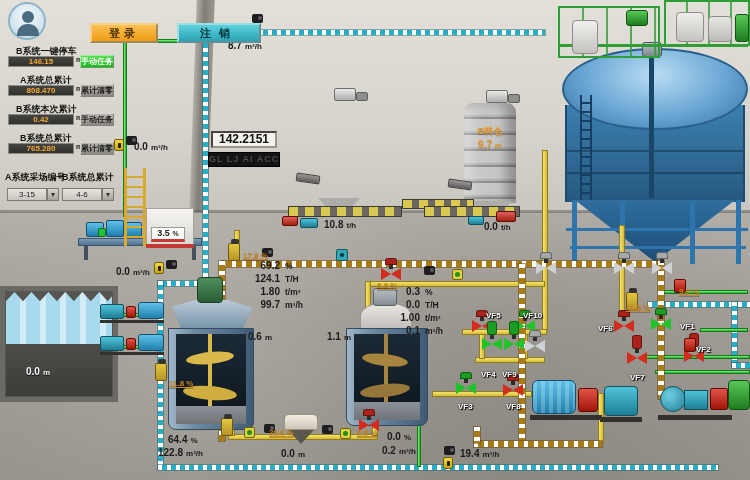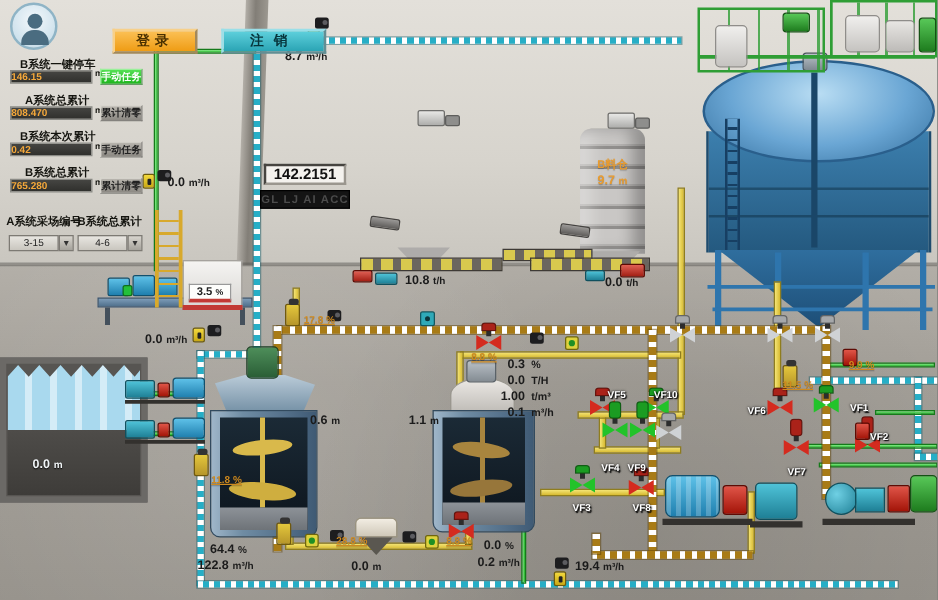--- a/index.html
+++ b/index.html
@@ -32,21 +32,21 @@
     background:radial-gradient(circle at 50% 35%,#f3f8fb,#bfd8e6);border:2px solid #8fb4c6;z-index:6;}
   .avatar .head{position:absolute;left:12px;top:7px;width:12px;height:12px;border-radius:50%;background:#4a6c80;}
   .avatar .bodyp{position:absolute;left:7px;top:20px;width:22px;height:12px;border-radius:10px 10px 0 0;background:#4a6c80;}
   .btn-login{left:90px;top:23px;width:68px;height:20px;background:linear-gradient(#fbc055,#ef9c14);
     border:2px outset #f7d08a;color:#4a3000;font-weight:bold;font-size:11px;text-align:center;line-height:16px;letter-spacing:4px;z-index:6;cursor:pointer;}
   .btn-logout{left:177px;top:23px;width:84px;height:20px;background:linear-gradient(#5ed0dc,#2aa4b4);
     border:2px outset #9adfe8;color:#06333a;font-weight:bold;font-size:11px;text-align:center;line-height:16px;letter-spacing:8px;z-index:6;cursor:pointer;}
   
   .fld-label{font-weight:bold;font-size:9px;color:#14140f;z-index:6;white-space:nowrap;}
   .fld-box{width:66px;height:11px;background:linear-gradient(#454542,#30302d);border:1px solid #8a8a85;
-    color:#f5a83a;font-weight:bold;font-size:8px;text-align:left;line-height:9px;z-index:6;}
+    color:#f5a83a;font-weight:bold;font-size:8px;text-align:center;line-height:9px;z-index:6;}
   .fld-unit{font-size:7px;color:#14140f;font-weight:bold;z-index:6;}
   .fld-btn{width:34px;height:13px;font-size:8px;font-weight:bold;text-align:center;line-height:11px;z-index:6;cursor:pointer;
     background:linear-gradient(#b8b5ae,#8c8983);border:1px outset #d8d5ce;color:#222;white-space:nowrap;}
   .fld-btn.green{background:linear-gradient(#54e054,#1db51d);border:1px outset #9af09a;color:#fff;}
   .sel-box{width:40px;height:13px;background:linear-gradient(#e8e6e1,#c9c6bf);border:1px solid #7d7a74;
     font-size:8px;color:#222;text-align:center;line-height:12px;z-index:6;cursor:pointer;}
   .sel-arrow{width:12px;height:13px;background:linear-gradient(#d8d5ce,#a5a29b);border:1px solid #7d7a74;
     font-size:8px;text-align:center;line-height:11px;color:#333;z-index:6;cursor:pointer;}
   
   .lcd{left:211px;top:131px;width:66px;height:17px;background:#f4f2ee;border:2px inset #9a968e;
@@ -307,20 +307,26 @@
       <div class="meter" style="left: 168px; top: 434px;"><span class="v">64.4</span><span class="u">%</span></div>
       <div class="meter" style="left: 158px; top: 447px;"><span class="v">122.8</span><span class="u">m³/h</span></div>
       <div class="meter" style="left: 460px; top: 448px;"><span class="v">19.4</span><span class="u">m³/h</span></div>
       <div class="pct" style="left: 243px; top: 233px;">17.8 %</div>
       <div class="pct" style="left: 377px; top: 263px;">8.8 %</div>
       <div class="pct" style="left: 169px; top: 361px;">11.8 %</div>
       <div class="pct" style="left: 221px; top: 410px; padding-left: 48px;">28.8 %</div>
       <div class="pct" style="left: 357px; top: 410px;">8.8 %</div>
       <div class="pct" style="left: 626px; top: 285px;">11.5 %</div>
       <div class="pct" style="left: 679px; top: 269px;">9.9 %</div>
+      <div class="blk" style="left: 246px; top: 260px;">
+        <div class="brow"><span class="bv">69.2</span><span class="bu">%</span></div>
+        <div class="brow"><span class="bv">124.1</span><span class="bu">T/H</span></div>
+        <div class="brow"><span class="bv">1.80</span><span class="bu">t/m³</span></div>
+        <div class="brow"><span class="bv">99.7</span><span class="bu">m³/h</span></div>
+      </div>
       <div class="blk" style="left: 386px; top: 286px;">
         <div class="brow"><span class="bv">0.3</span><span class="bu">%</span></div>
         <div class="brow"><span class="bv">0.0</span><span class="bu">T/H</span></div>
         <div class="brow"><span class="bv">1.00</span><span class="bu">t/m³</span></div>
         <div class="brow"><span class="bv">0.1</span><span class="bu">m³/h</span></div>
       </div>
       <div class="valve" style="left: 472px; top: 320px; pointer-events: auto; --c: #d42b1f;">
         <div class="vstem"></div>
         <div class="vcap"></div>
       </div>

